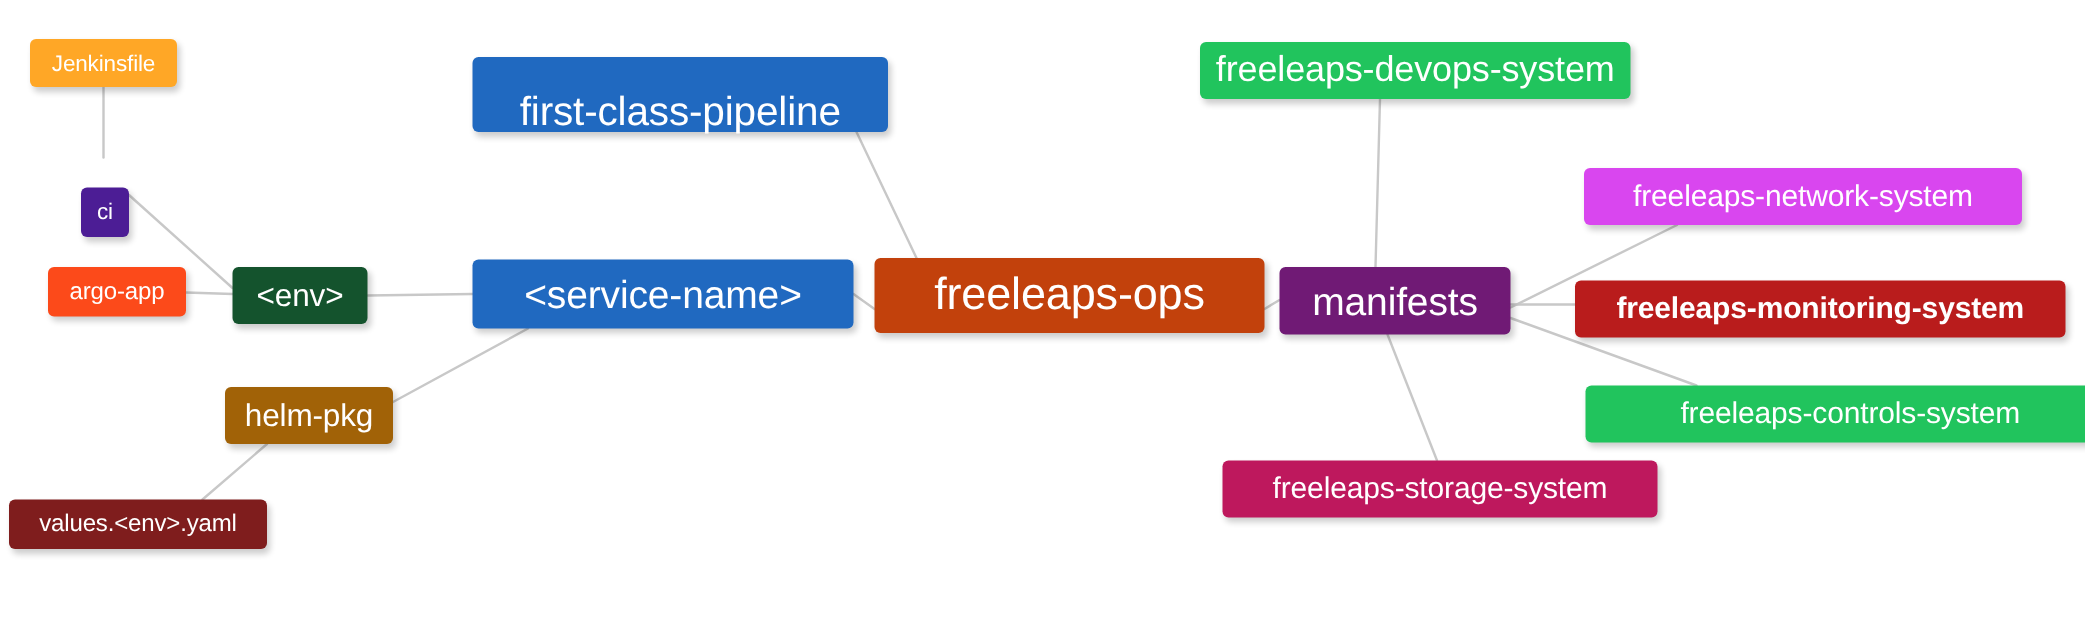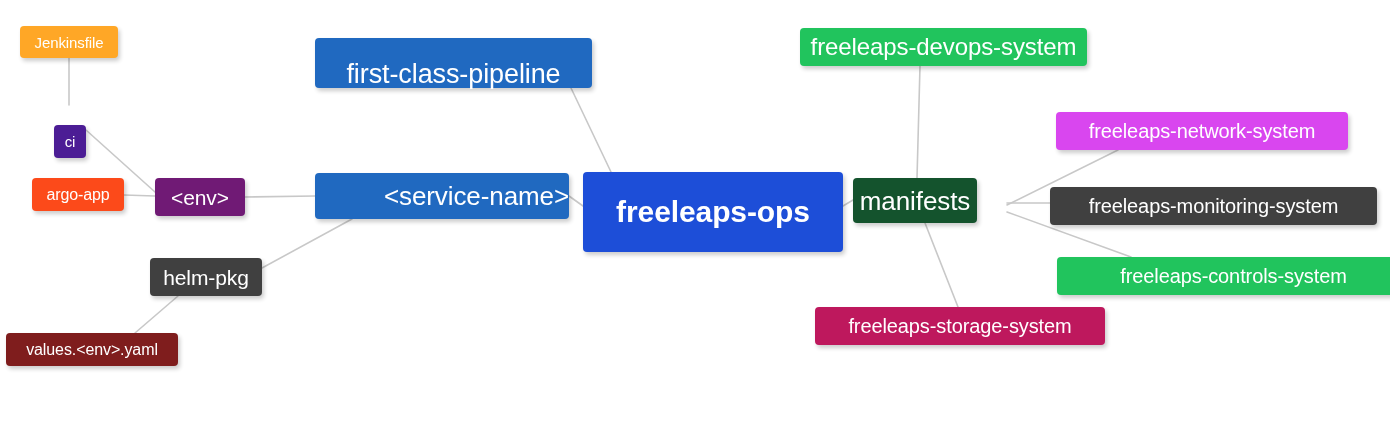--- a/index.html
+++ b/index.html
@@ -65,57 +65,57 @@
         <line x1="178" y1="296" x2="135" y2="333" stroke="#c8c8c8" stroke-width="1.6" stroke-linecap="round"></line>
         <line x1="917" y1="178" x2="920" y2="66" stroke="#c8c8c8" stroke-width="1.6" stroke-linecap="round"></line>
         <line x1="1007" y1="205" x2="1118" y2="150" stroke="#c8c8c8" stroke-width="1.6" stroke-linecap="round"></line>
         <line x1="1007" y1="203" x2="1050" y2="203" stroke="#c8c8c8" stroke-width="1.6" stroke-linecap="round"></line>
         <line x1="1007" y1="212" x2="1131" y2="257" stroke="#c8c8c8" stroke-width="1.6" stroke-linecap="round"></line>
         <line x1="925" y1="223" x2="958" y2="307" stroke="#c8c8c8" stroke-width="1.6" stroke-linecap="round"></line>
       </g>
   </svg>
 
   <div id="nodes-layer">
-      <div class="mm-node" style="left: 583px; top: 172px; width: 260px; height: 80px; background: #1d4ed8; font-size: 30px; font-weight: bold;">
+      <div class="mm-node" style="left: 583px; top: 172px; width: 260px; height: 50px; background: #c2410c; font-size: 30px;">
         <span class="mm-label">freeleaps-ops</span>
       </div>
-      <div class="mm-node" style="left: 315px; top: 173px; width: 254px; height: 46px; background: rgb(32, 105, 192); font-size: 26px; justify-content: flex-end;">
+      <div class="mm-node" style="left: 315px; top: 173px; width: 254px; height: 46px; background: rgb(32, 105, 192); font-size: 26px;">
         <span class="mm-label">&lt;service-name&gt;</span>
       </div>
       <div class="mm-node" style="left: 315px; top: 38px; width: 277px; height: 50px; background: rgb(32, 105, 192); font-size: 27px; align-items: flex-end;">
         <span class="mm-label">first-class-pipeline</span>
       </div>
-      <div class="mm-node" style="left: 853px; top: 178px; width: 124px; height: 45px; background: #14532d; font-size: 26px;">
+      <div class="mm-node" style="left: 853px; top: 178px; width: 154px; height: 45px; background: #701a75; font-size: 26px;">
         <span class="mm-label">manifests</span>
       </div>
-      <div class="mm-node" style="left: 155px; top: 178px; width: 90px; height: 38px; background: #701a75; font-size: 21px;">
+      <div class="mm-node" style="left: 155px; top: 178px; width: 90px; height: 38px; background: #14532d; font-size: 21px;">
         <span class="mm-label">&lt;env&gt;</span>
       </div>
-      <div class="mm-node" style="left: 150px; top: 258px; width: 112px; height: 38px; background: #404040; font-size: 21px;">
+      <div class="mm-node" style="left: 150px; top: 258px; width: 112px; height: 38px; background: #a16207; font-size: 21px;">
         <span class="mm-label">helm-pkg</span>
       </div>
       <div class="mm-node" style="left: 20px; top: 26px; width: 98px; height: 32px; background: rgb(255, 167, 38); font-size: 15px; text-align: right;">
         <span class="mm-label">Jenkinsfile</span>
       </div>
       <div class="mm-node" style="left: 54px; top: 105px; width: 32px; height: 33px; background: #4c1d95; font-size: 15px; margin-top: 20px;">
         <span class="mm-label">ci</span>
       </div>
       <div class="mm-node" style="left: 32px; top: 178px; width: 92px; height: 33px; background: rgb(252, 74, 26); font-size: 16px;">
         <span class="mm-label">argo-app</span>
       </div>
       <div class="mm-node" style="left: 6px; top: 333px; width: 172px; height: 33px; background: #7f1d1d; font-size: 16px;">
         <span class="mm-label">values.&lt;env&gt;.yaml</span>
       </div>
       <div class="mm-node" style="left: 800px; top: 28px; width: 287px; height: 38px; background: rgb(33, 196, 93); font-size: 24px;">
         <span class="mm-label">freeleaps-devops-system</span>
       </div>
       <div class="mm-node" style="left: 1056px; top: 112px; width: 292px; height: 38px; background: #d946ef; font-size: 20px;">
         <span class="mm-label">freeleaps-network-system</span>
       </div>
-      <div class="mm-node" style="left: 1050px; top: 187px; width: 327px; height: 38px; background: #404040; font-size: 20px;">
+      <div class="mm-node" style="left: 1050px; top: 187px; width: 327px; height: 38px; background: #b91c1c; font-size: 20px; font-weight: bold;">
         <span class="mm-label">freeleaps-monitoring-system</span>
       </div>
       <div class="mm-node" style="left: 1057px; top: 257px; width: 353px; height: 38px; background: rgb(33, 196, 93); font-size: 20px;">
         <span class="mm-label">freeleaps-controls-system</span>
       </div>
       <div class="mm-node" style="left: 815px; top: 307px; width: 290px; height: 38px; background: #be185d; font-size: 20px;">
         <span class="mm-label">freeleaps-storage-system</span>
       </div>
     </div>
 

